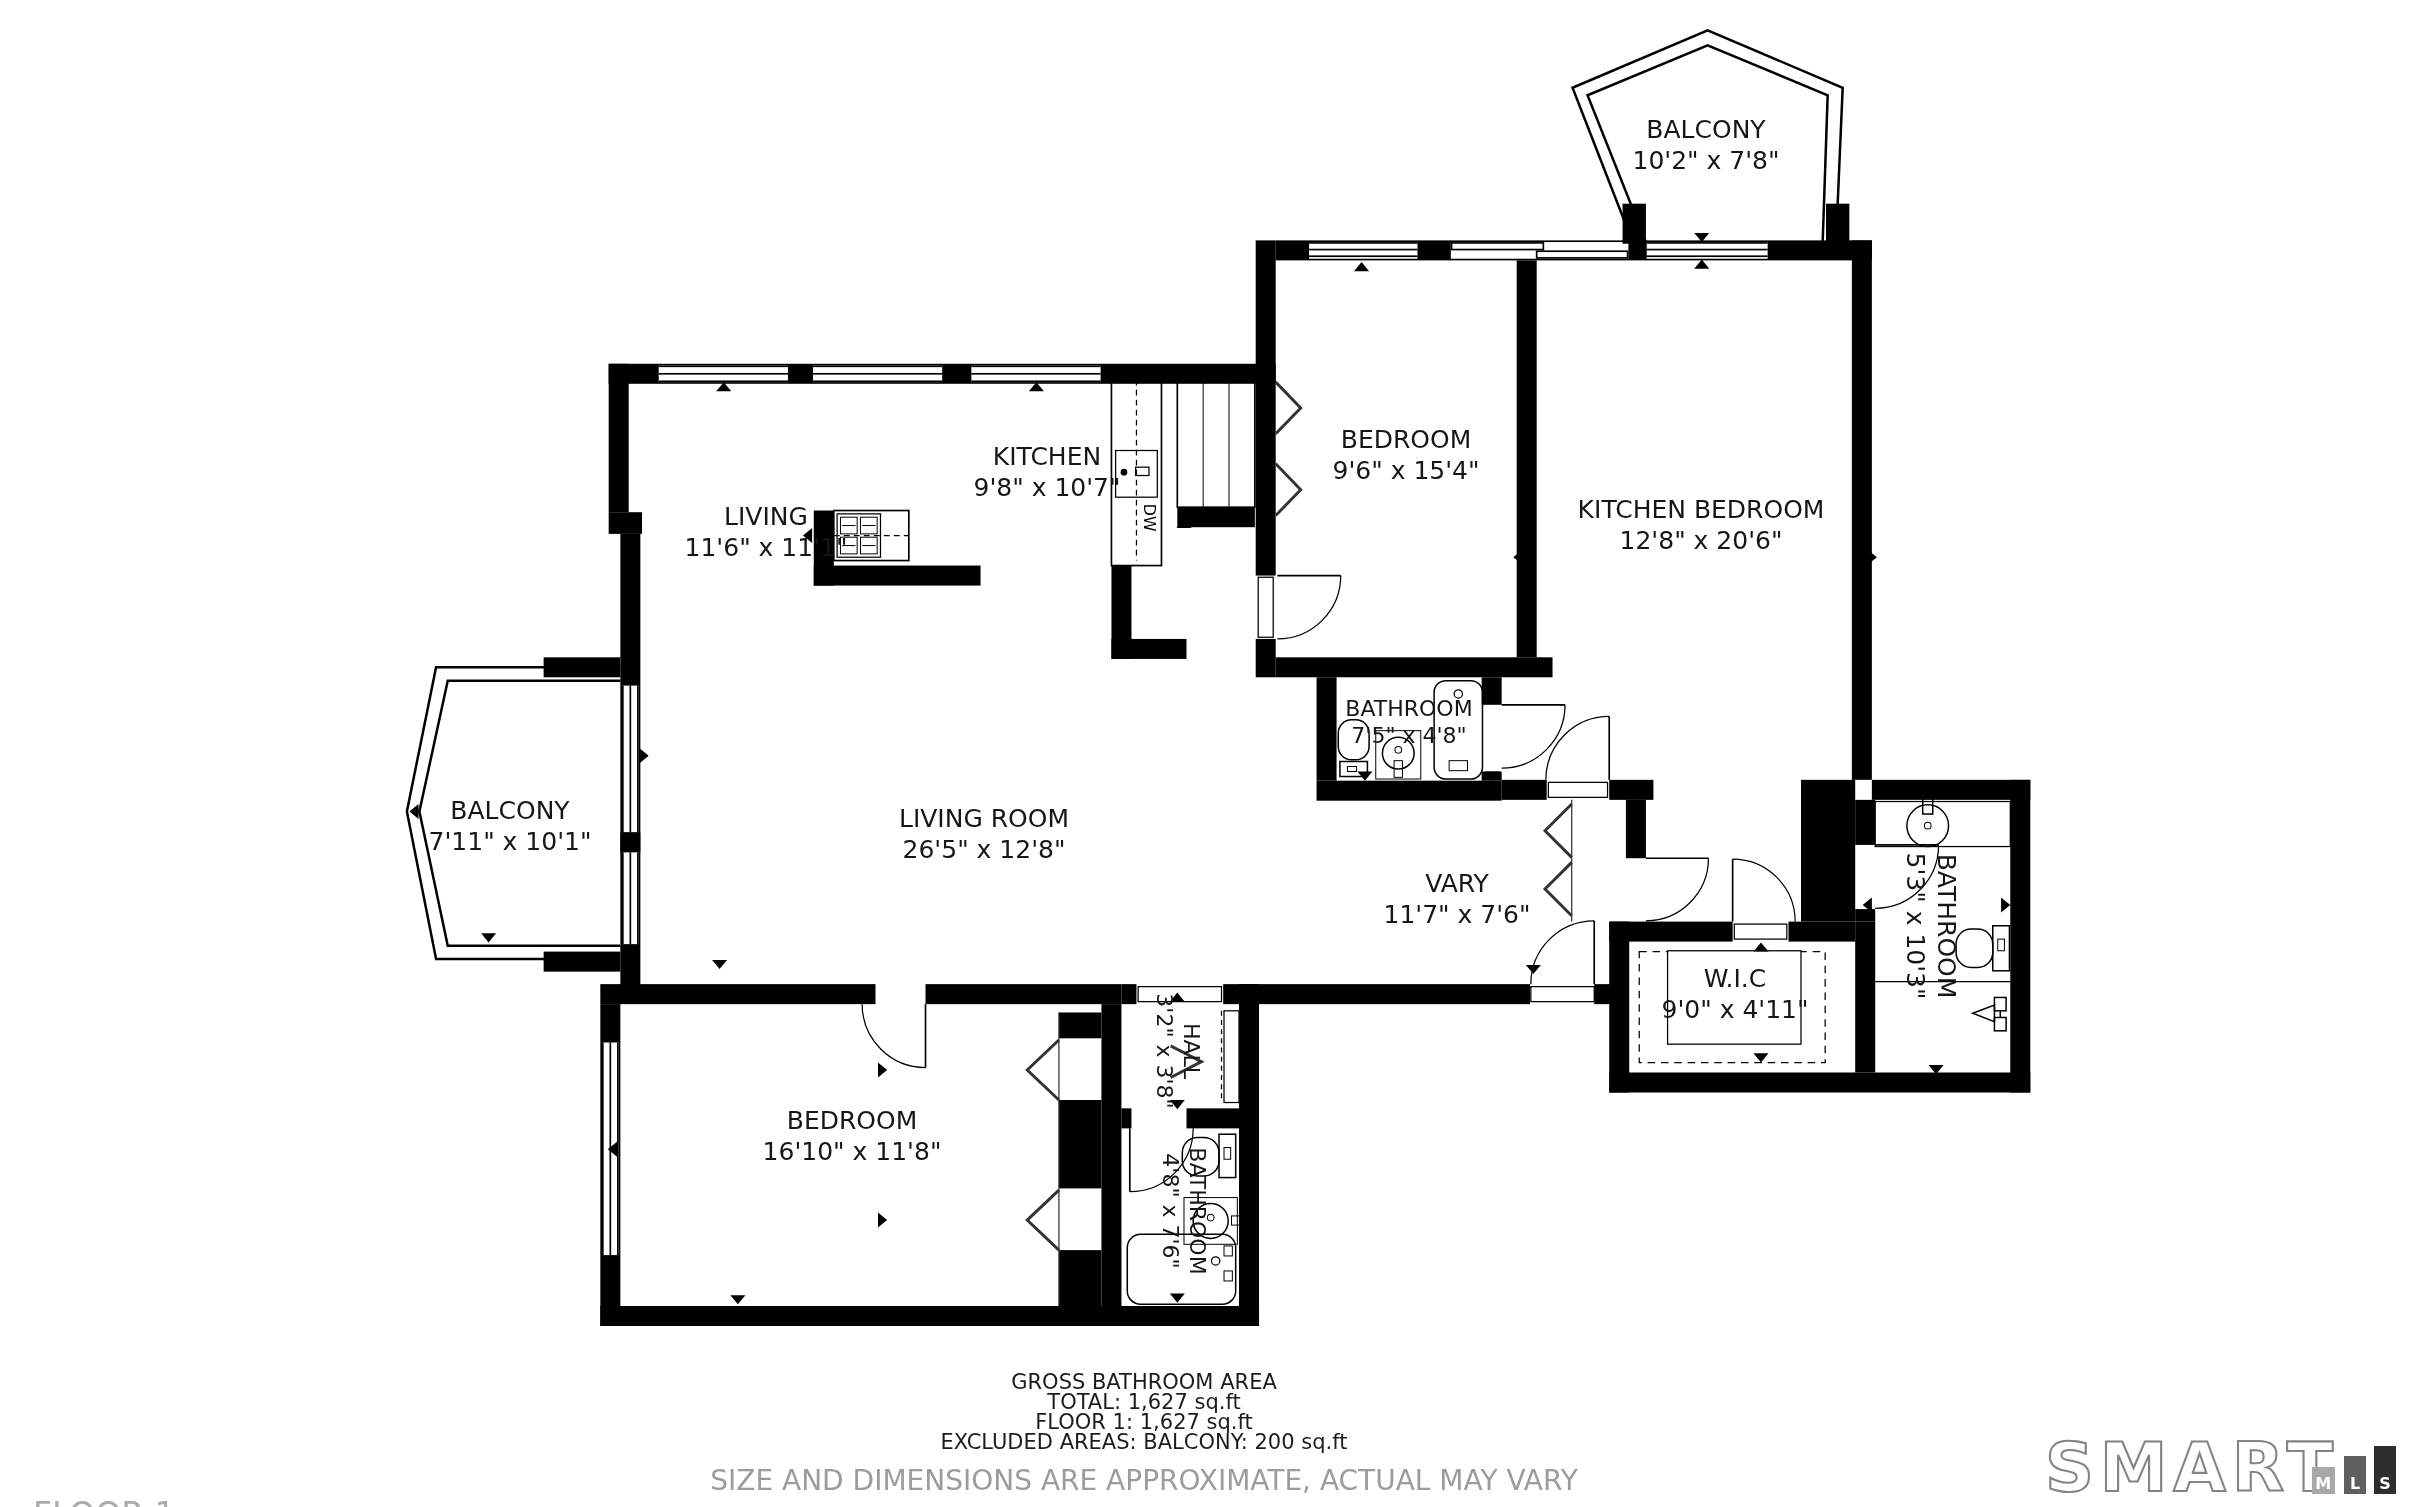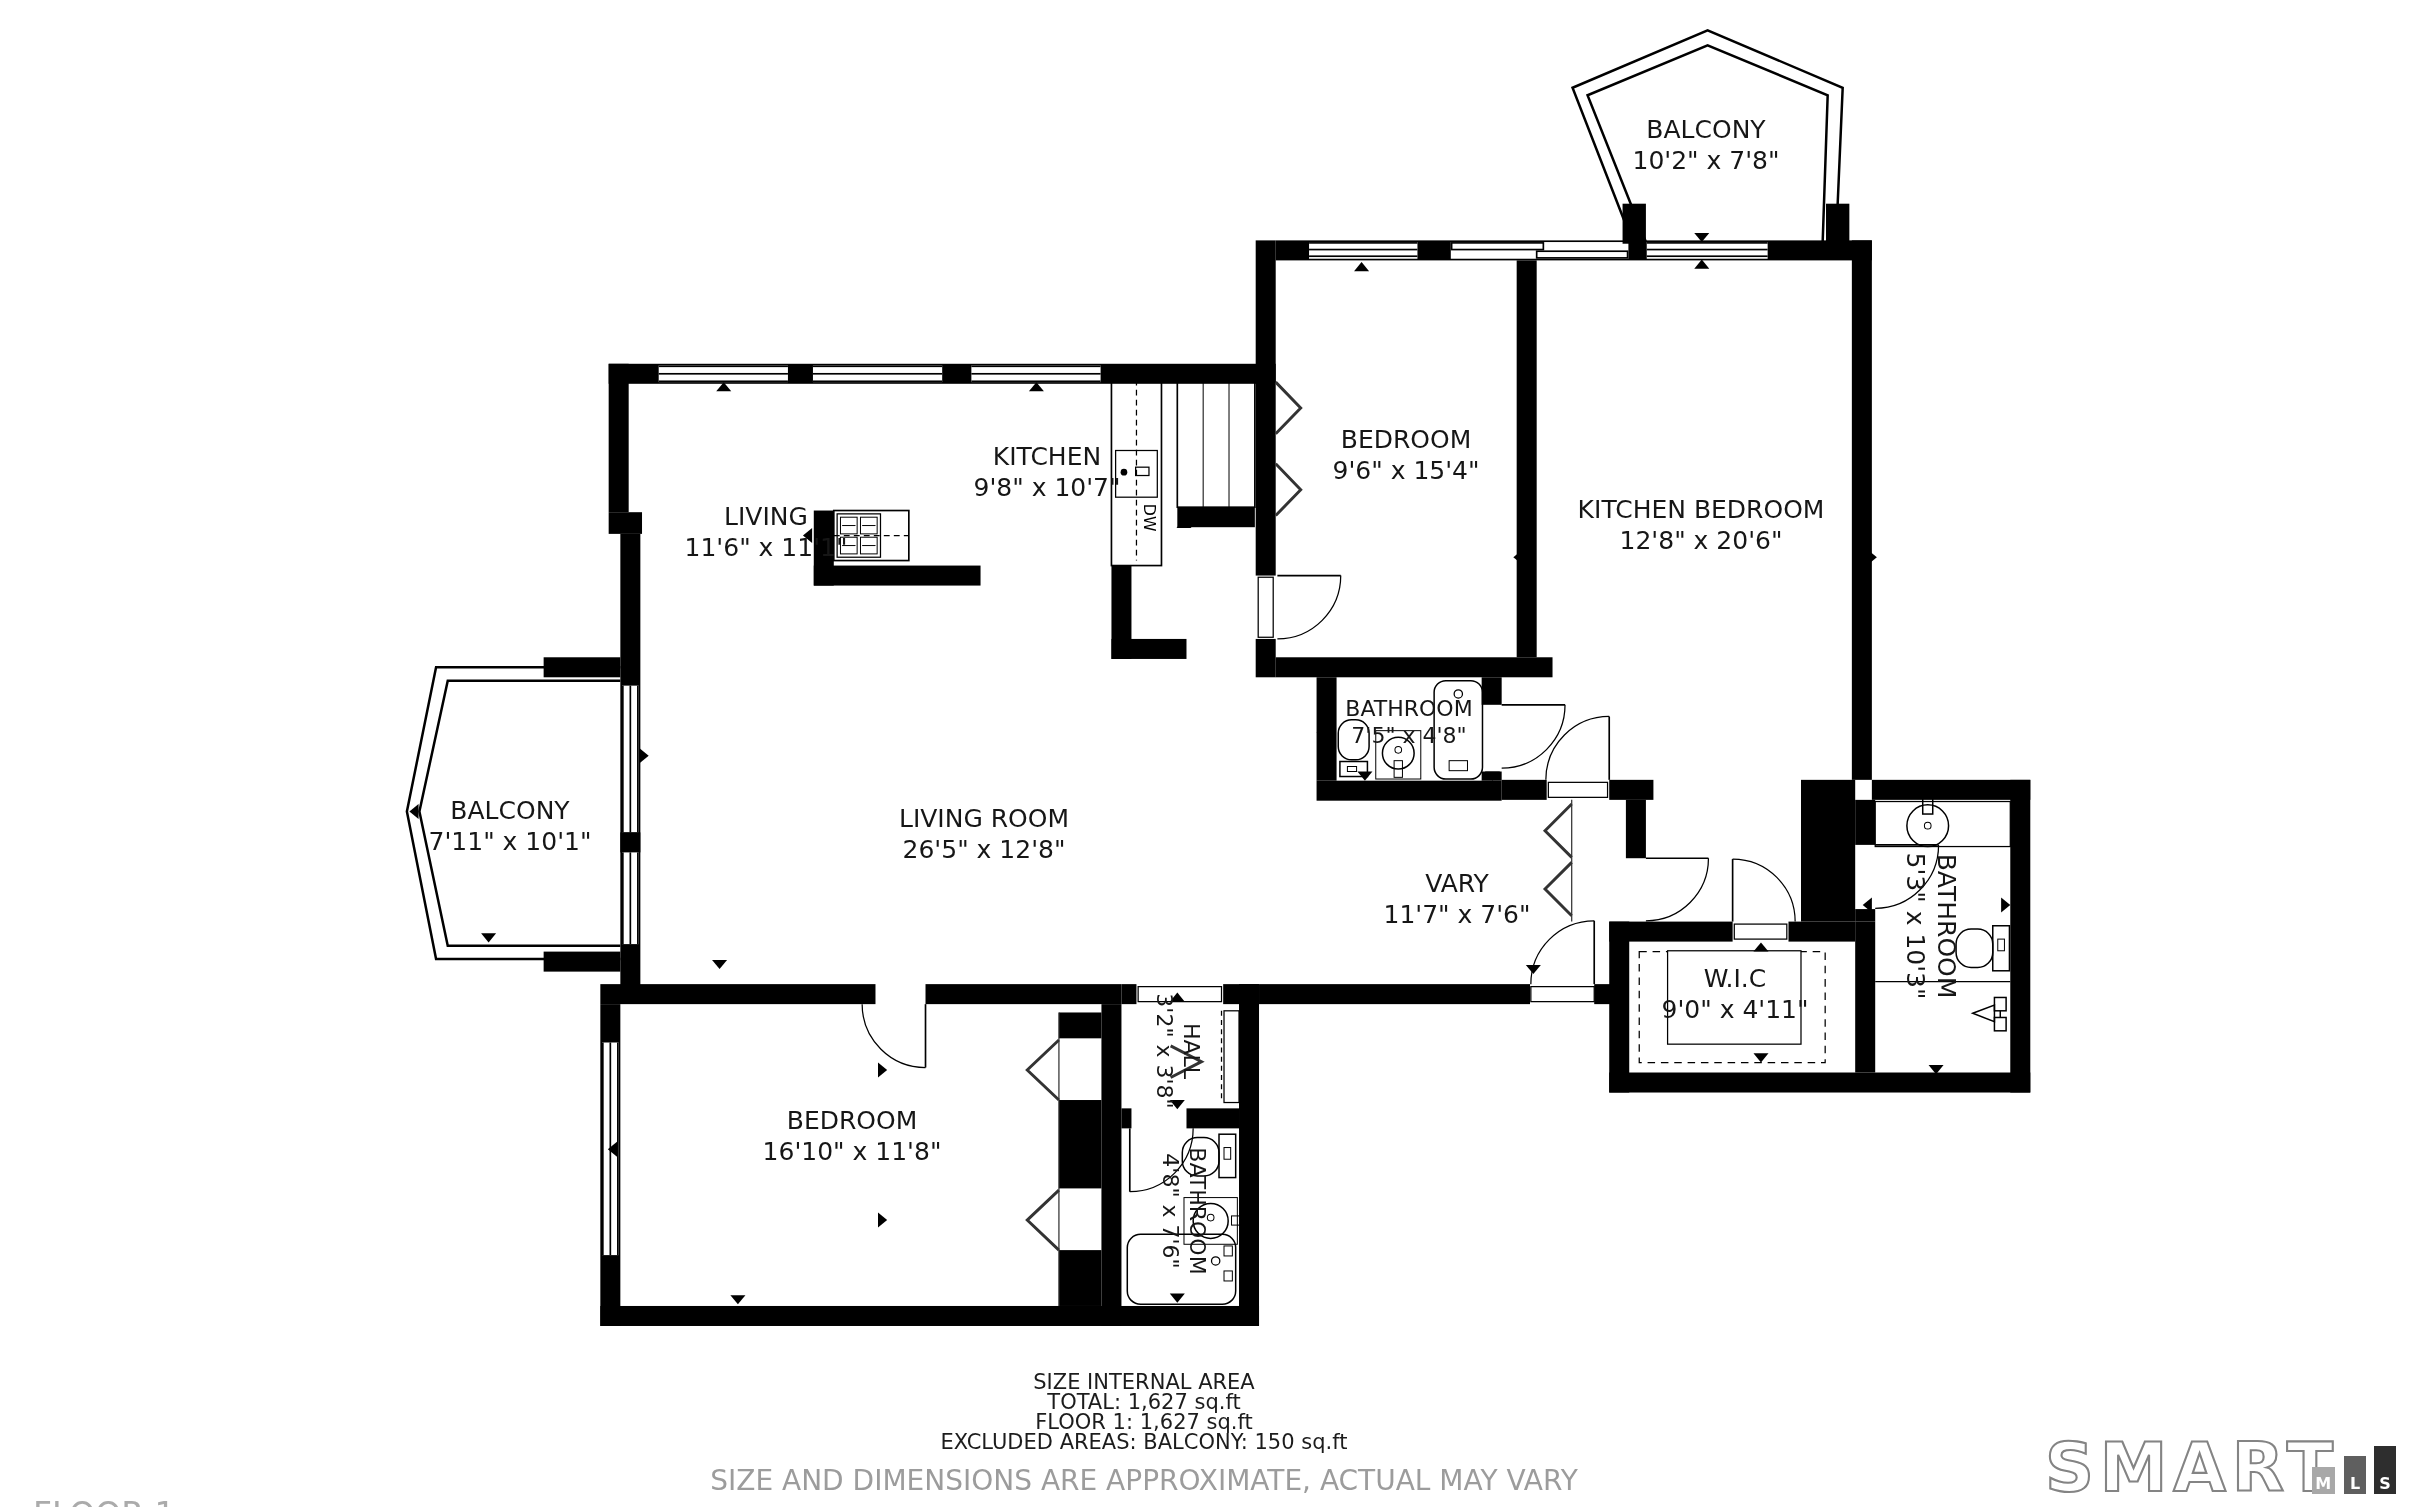--- a/index.html
+++ b/index.html
@@ -375,24 +375,24 @@
   <div class="lbl rot small" style="left:1178px;top:1051px">
     <div>HALL</div>
     <div>3'2" x 3'8"</div>
   </div>
   <div class="lbl rot small" style="left:1184px;top:1211px">
     <div>BATHROOM</div>
     <div>4'8" x 7'6"</div>
   </div>
 
   <div class="footer">
-    <div>SIZE INTERNAL AREA</div>
+    <div>GROSS BATHROOM AREA</div>
     <div>TOTAL: 1,627 sq.ft</div>
     <div>FLOOR 1: 1,627 sq.ft</div>
-    <div>EXCLUDED AREAS: BALCONY: 150 sq.ft</div>
+    <div>EXCLUDED AREAS: BALCONY: 200 sq.ft</div>
   </div>
   <div class="disclaimer">SIZE AND DIMENSIONS ARE APPROXIMATE, ACTUAL MAY VARY</div>
   <div class="floor-tag">FLOOR 1</div>
 
   <div class="logo">
     <div class="word">SMART</div>
     <div class="mls-box mls-m">M</div>
     <div class="mls-box mls-l">L</div>
     <div class="mls-box mls-s">S</div>
   </div>

